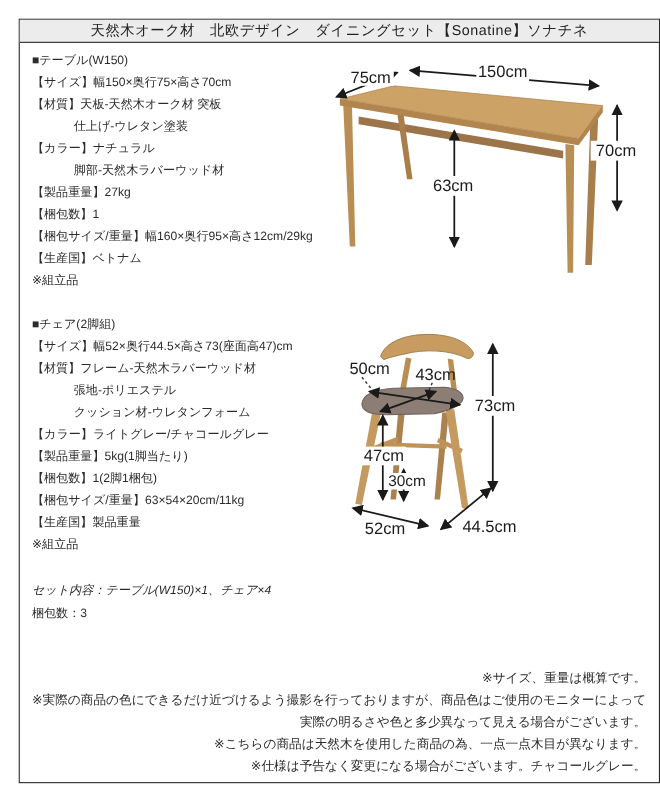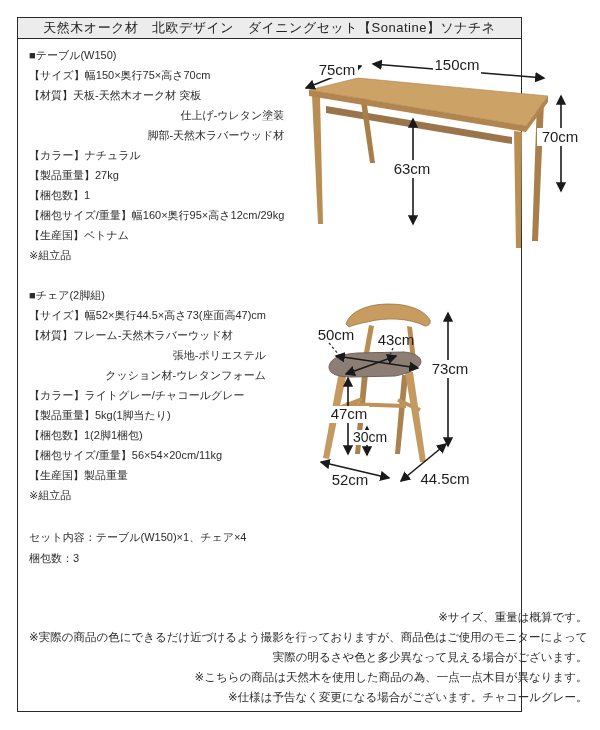--- a/index.html
+++ b/index.html
@@ -1,48 +1,48 @@
 <!DOCTYPE html>
 <html><head>
 <meta charset="utf-8">
 <style>
   * { margin:0; padding:0; box-sizing:border-box; }
   html,body { width:600px; height:730px; background:#ffffff;
     font-family:"Liberation Sans","DejaVu Sans",sans-serif; color:#2b2b2b; }
-  .frame { position:absolute; left:17px; top:17px; width:505px; height:695px;
+  .frame { position:absolute; left:17px; top:17px; width:583px; height:695px;
     border:1px solid #2a2a2a; background:#ffffff; }
   .header-bar { position:absolute; left:0; top:0; width:100%; height:21px;
     background:#ececec; border-bottom:1px solid #2a2a2a;
     display:flex; align-items:center; justify-content:center;
     font-size:13px; color:#222; letter-spacing:0.5px; }
   .spec-block { position:absolute; left:11px; font-size:11px; line-height:20px;
     white-space:nowrap; }
-  .spec-line.indent { padding-left:38px;text-align:right; }
+  .spec-line.indent { padding-left:38px; }
   .notes-block { position:absolute; left:11px; top:589px; font-size:11.5px;
     line-height:20px; white-space:nowrap;text-align:right; }
   .note-line.indent { padding-left:12px; }
   .illus { position:absolute; }
   svg text { font-family:"Liberation Sans","DejaVu Sans",sans-serif; }
 </style>
 </head>
 <body>
 
 <div class="frame">
 
   <div class="header-bar">
     <span>天然木オーク材　北欧デザイン　ダイニングセット【Sonatine】ソナチネ</span>
   </div>
 
   <div class="spec-block" style="top:27px;">
     <div class="spec-line">■テーブル(W150)</div>
     <div class="spec-line">【サイズ】幅150×奥行75×高さ70cm</div>
     <div class="spec-line">【材質】天板-天然木オーク材 突板</div>
     <div class="spec-line indent">仕上げ-ウレタン塗装</div>
+    <div class="spec-line">【カラー】ナチュラル</div>
     <div class="spec-line indent">脚部-天然木ラバーウッド材</div>
-    <div class="spec-line">【カラー】ナチュラル</div>
     <div class="spec-line">【製品重量】27kg</div>
     <div class="spec-line">【梱包数】1</div>
     <div class="spec-line">【梱包サイズ/重量】幅160×奥行95×高さ12cm/29kg</div>
     <div class="spec-line">【生産国】ベトナム</div>
     <div class="spec-line">※組立品</div>
   </div>
 
   <svg class="illus" style="left:270px; top:33px;" width="296" height="210" viewBox="0 0 296 210">
     <defs>
       <marker id="ahT" viewBox="0 0 10 10" refX="8.5" refY="5" markerWidth="6.5" markerHeight="6.5" orient="auto-start-reverse">
@@ -82,21 +82,21 @@
 
   <div class="spec-block" style="top:267px;">
     <div class="spec-line">■チェア(2脚組)</div>
     <div class="spec-line">【サイズ】幅52×奥行44.5×高さ73(座面高47)cm</div>
     <div class="spec-line">【材質】フレーム-天然木ラバーウッド材</div>
     <div class="spec-line indent">張地-ポリエステル</div>
     <div class="spec-line indent">クッション材-ウレタンフォーム</div>
     <div class="spec-line">【カラー】ライトグレー/チャコールグレー</div>
     <div class="spec-line">【製品重量】5kg(1脚当たり)</div>
     <div class="spec-line">【梱包数】1(2脚1梱包)</div>
-    <div class="spec-line">【梱包サイズ/重量】56×54×20cm/11kg</div>
+    <div class="spec-line">【梱包サイズ/重量】63×54×20cm/11kg</div>
     <div class="spec-line">【生産国】製品重量</div>
     <div class="spec-line">※組立品</div>
   </div>
 
   <svg class="illus" style="left:288px; top:278px;" width="270" height="210" viewBox="0 0 270 210">
     <defs>
       <marker id="ahC" viewBox="0 0 10 10" refX="8.5" refY="5" markerWidth="6.5" markerHeight="6.5" orient="auto-start-reverse">
         <path d="M0,0 L10,5 L0,10 Z" fill="#1a1a1a"></path>
       </marker>
     </defs>
@@ -142,21 +142,21 @@
       <rect x="23" y="110" width="40" height="17" fill="#ffffff"></rect>
       <text x="43" y="123">47cm</text>
       <rect x="45" y="134" width="38" height="15" fill="#ffffff"></rect>
       <text x="64" y="146" font-size="14">30cm</text>
       <text x="44" y="189">52cm</text>
       <text x="139" y="188">44.5cm</text>
     </g>
   </svg>
 
   <div class="spec-block" style="top:508px;">
-    <div class="spec-line" style="line-height:22px;">セット内容：テーブル(W150)×1、チェア×4</div>
+    <div class="spec-line" style="line-height:22px;font-style:italic;">セット内容：テーブル(W150)×1、チェア×4</div>
     <div class="spec-line">梱包数：3</div>
   </div>
 
   <div class="notes-block">
     <div class="note-line">※サイズ、重量は概算です。</div>
     <div class="note-line">※実際の商品の色にできるだけ近づけるよう撮影を行っておりますが、商品色はご使用のモニターによって</div>
     <div class="note-line indent">実際の明るさや色と多少異なって見える場合がございます。</div>
     <div class="note-line">※こちらの商品は天然木を使用した商品の為、一点一点木目が異なります。</div>
     <div class="note-line">※仕様は予告なく変更になる場合がございます。チャコールグレー。</div>
   </div>

